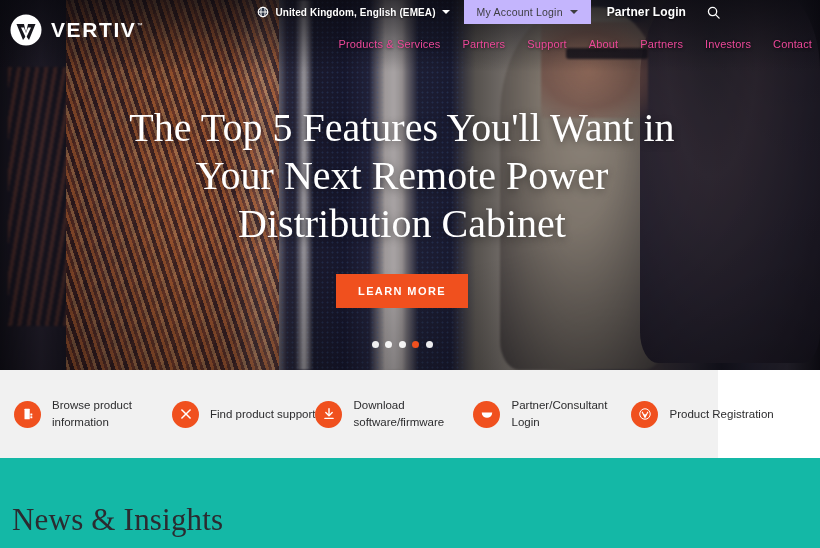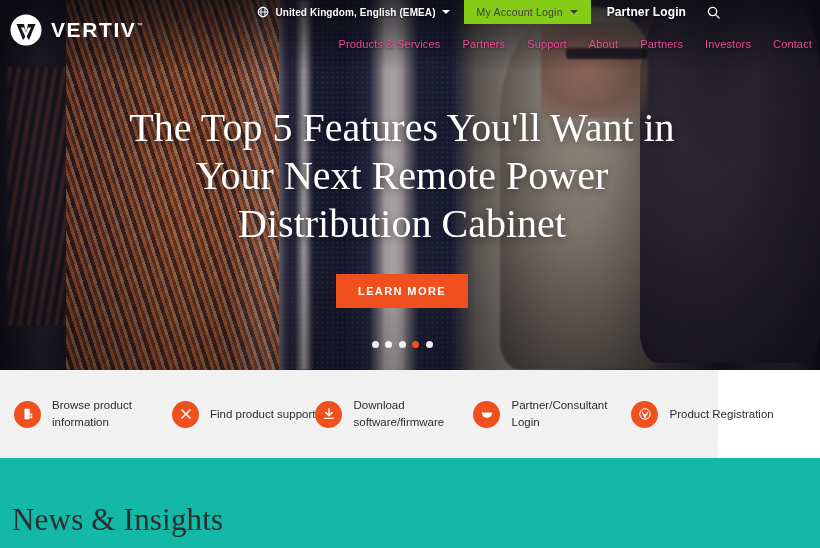--- a/index.html
+++ b/index.html
@@ -98,21 +98,21 @@
   .locale {
     display: flex; align-items: center; gap: 6px;
     color: #ffffff; font-size: 10px; font-weight: bold; letter-spacing: .1px;
     margin-right: 14px; cursor: pointer;
     text-shadow: 0 1px 2px rgba(0,0,0,.6);
   }
   .globe-icon { width: 12px; height: 12px; display: block; }
   .caret { width: 0; height: 0; border-left: 4px solid transparent;
            border-right: 4px solid transparent; border-top: 4.5px solid currentColor; }
   .acct-box {
-    background: #84cc16; height: 24px; display: flex; align-items: center; gap: 7px;
+    background: #c4b5fd; height: 24px; display: flex; align-items: center; gap: 7px;
     padding: 0 13px; color: #3d3d40; font-size: 10.5px; letter-spacing: .2px;
     cursor: pointer; margin-right: 16px;
   }
   .partner-login {
     color: #ffffff; font-size: 12px; font-weight: bold; letter-spacing: .1px;
     margin-right: 16px; cursor: pointer; text-shadow: 0 1px 2px rgba(0,0,0,.6);
   }
   .search-btn { width: 22px; height: 22px; display: flex; align-items: center;
                 justify-content: center; cursor: pointer; }
   .search-icon { width: 15px; height: 15px; display:block; }

